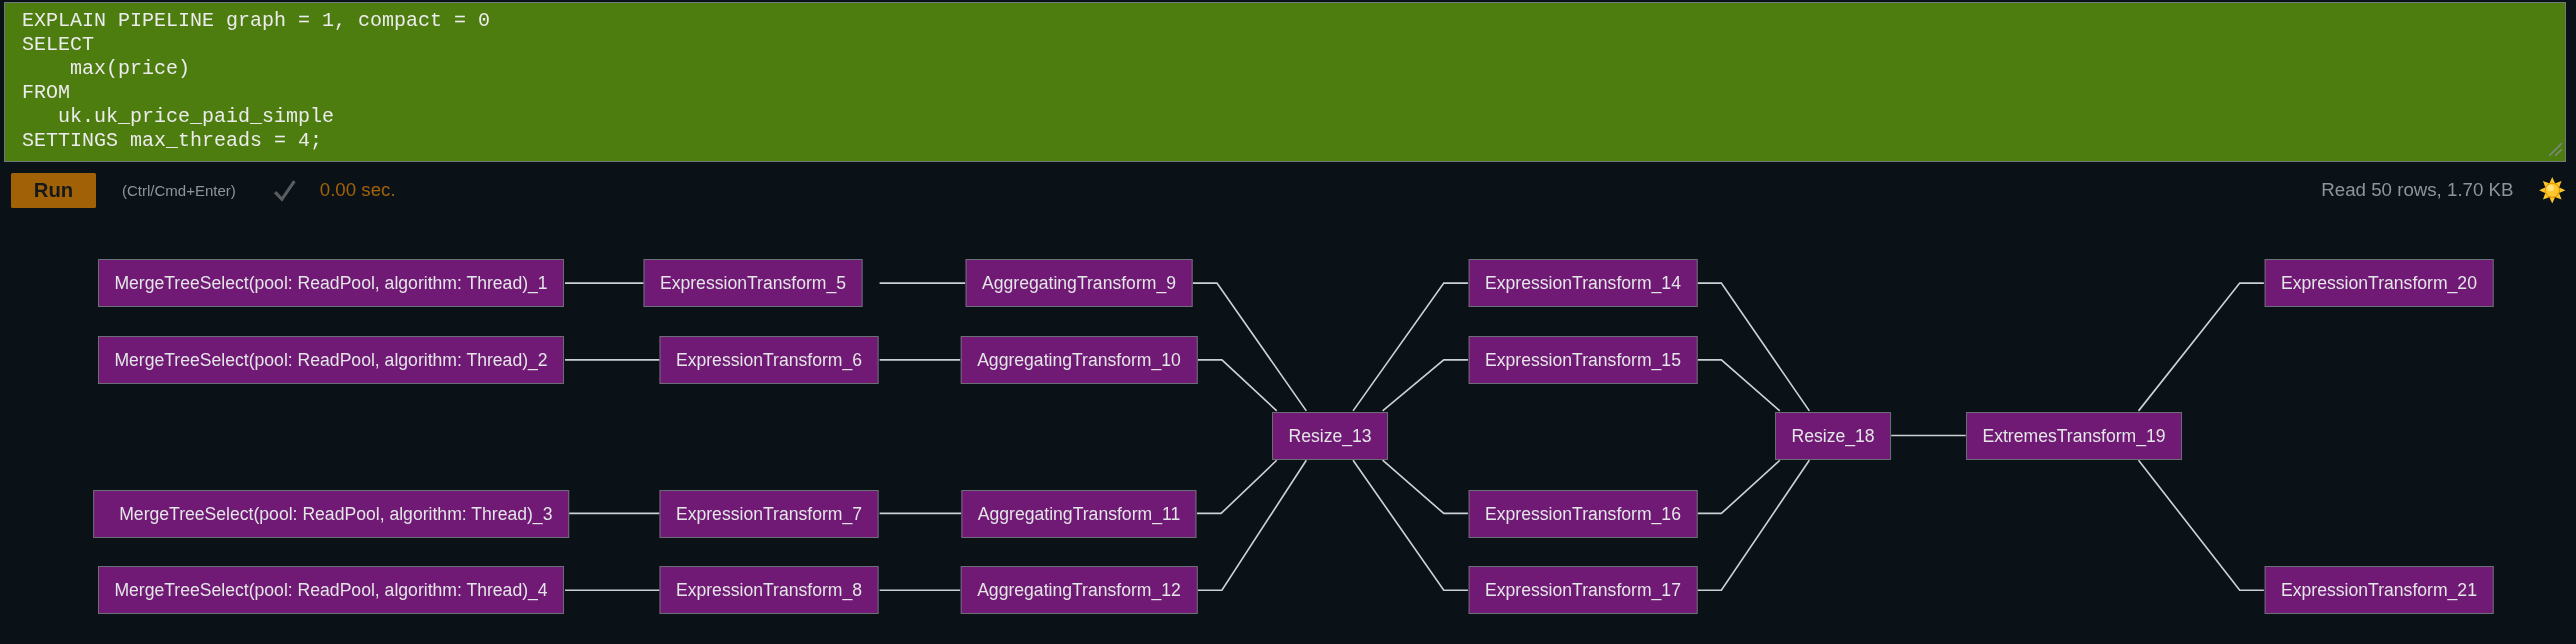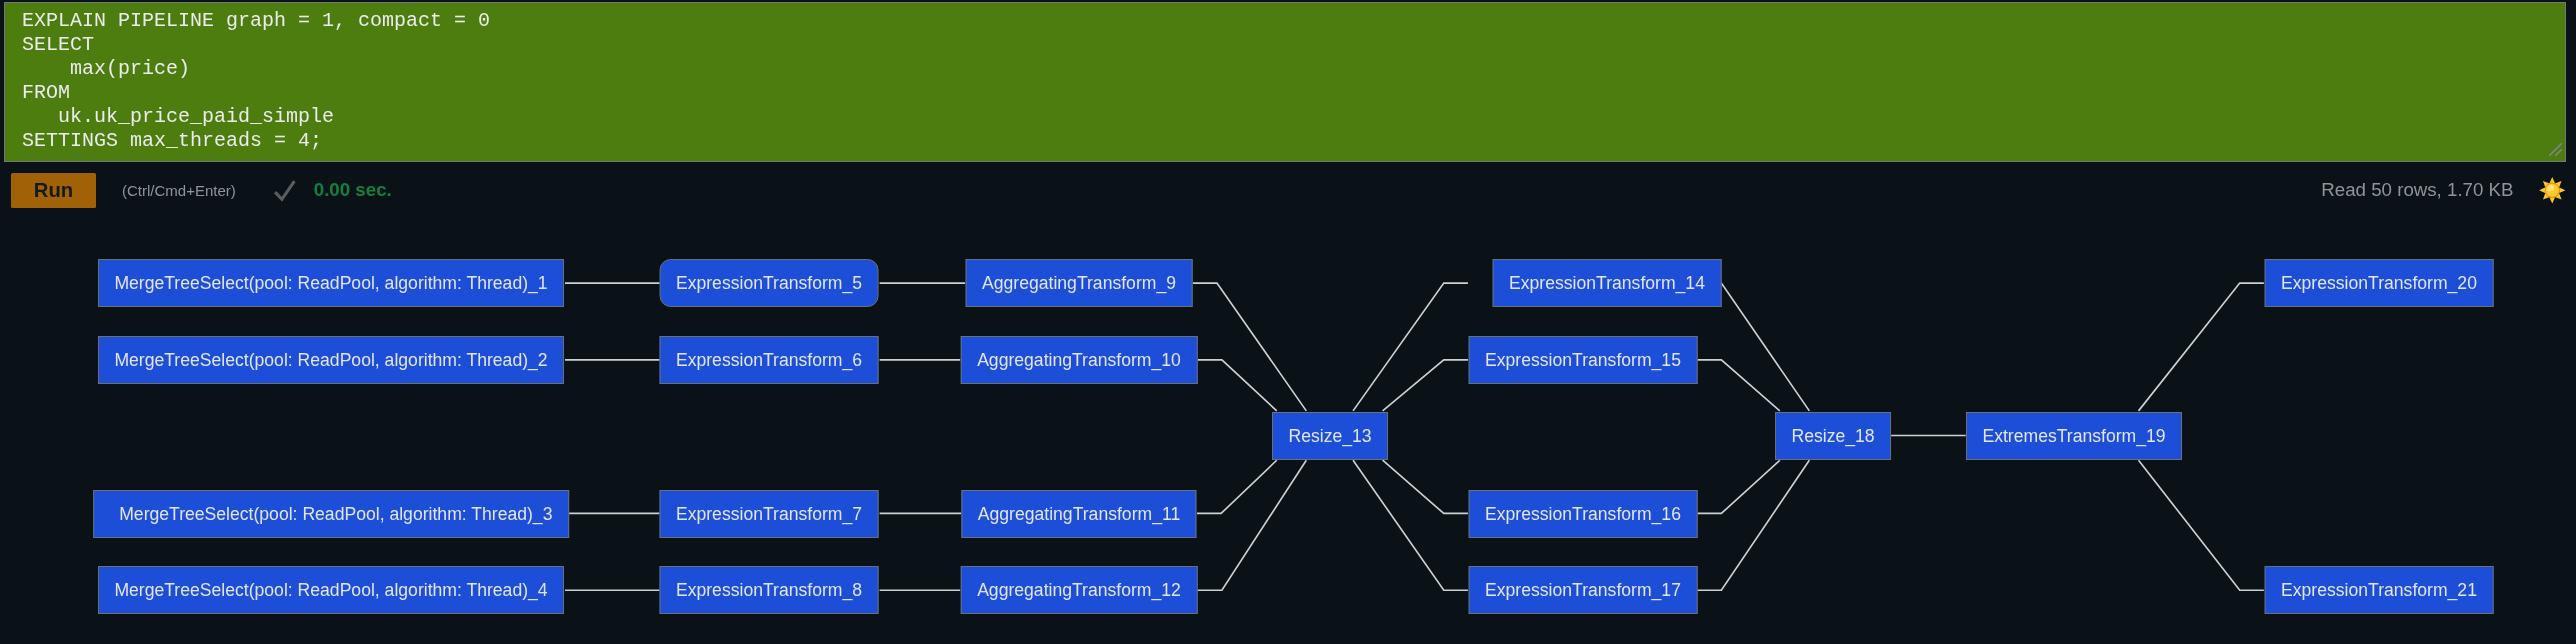--- a/index.html
+++ b/index.html
@@ -27,29 +27,29 @@
   }
   .run-btn{
     width:85px;height:35px;flex:0 0 auto;
     background:#a16207;color:#16191c;
     border:none;border-radius:1.6px;
     font-family:"Liberation Sans",sans-serif;
     font-size:20.3px;font-weight:bold;cursor:pointer;
   }
   .hint{color:#8f9499;font-size:15px;margin-left:26px;}
   .check{margin-left:36px;flex:0 0 auto;}
-  .elapsed{color:#15803d;font-size:18.7px;margin-left:17px;font-weight:bold;}
+  .elapsed{color:#a16207;font-size:18.7px;margin-left:23px;}
   .flex-spacer{flex:1;}
   .stats{color:#8f9499;font-size:18.7px;}
   .sun{margin-left:24px;flex:0 0 auto;cursor:pointer;}
   
   .edges{position:absolute;left:0;top:0;width:2576px;height:644px;pointer-events:none;}
   #nodes .node{
     position:absolute;transform:translate(-50%,-50%);
-    background:#1d4ed8;border:1.6px solid #6b7074;
+    background:#701a75;border:1.6px solid #6b7074;
     color:#e3e5e6;font-size:17.6px;white-space:nowrap;
     height:46px;display:flex;align-items:center;padding:0 15.4px;
   }
 </style>
 </head>
 <body>
 
 <div class="editor-wrap">
   <textarea class="editor" spellcheck="false" style="">EXPLAIN PIPELINE graph = 1, compact = 0
 SELECT
@@ -111,30 +111,30 @@
     <polyline points="3093,1076 3137,1076 3297.4,839" fill="none" stroke="#ccd1d4" stroke-width="3"></polyline>
     <polyline points="3446.5,794 3582.5,794" fill="none" stroke="#ccd1d4" stroke-width="3"></polyline>
     <polyline points="3897.5,749 4082,516 4126,516" fill="none" stroke="#ccd1d4" stroke-width="3"></polyline>
     <polyline points="3897.5,839 4082,1076 4126,1076" fill="none" stroke="#ccd1d4" stroke-width="3"></polyline>
   </svg>
 <div id="nodes">
     <div class="node" style="left: 331px; top: 283px;">MergeTreeSelect(pool: ReadPool, algorithm: Thread)_1</div>
     <div class="node" style="left: 331px; top: 360px;">MergeTreeSelect(pool: ReadPool, algorithm: Thread)_2</div>
     <div class="node" style="left: 331px; top: 514px; padding-left: 25px;">MergeTreeSelect(pool: ReadPool, algorithm: Thread)_3</div>
     <div class="node" style="left: 331px; top: 590px;">MergeTreeSelect(pool: ReadPool, algorithm: Thread)_4</div>
-    <div class="node" style="left: 769px; top: 283px; border-radius: 11px;">ExpressionTransform_5</div>
+    <div class="node" style="left: 753px; top: 283px;">ExpressionTransform_5</div>
     <div class="node" style="left: 769px; top: 360px;">ExpressionTransform_6</div>
     <div class="node" style="left: 769px; top: 514px;">ExpressionTransform_7</div>
     <div class="node" style="left: 769px; top: 590px;">ExpressionTransform_8</div>
     <div class="node" style="left: 1079px; top: 283px;">AggregatingTransform_9</div>
     <div class="node" style="left: 1079px; top: 360px;">AggregatingTransform_10</div>
     <div class="node" style="left: 1079px; top: 514px;">AggregatingTransform_11</div>
     <div class="node" style="left: 1079px; top: 590px;">AggregatingTransform_12</div>
     <div class="node" style="left: 1330px; top: 436px;">Resize_13</div>
-    <div class="node" style="left: 1583px; top: 283px; margin-left: 24px;">ExpressionTransform_14</div>
+    <div class="node" style="left: 1583px; top: 283px;">ExpressionTransform_14</div>
     <div class="node" style="left: 1583px; top: 360px;">ExpressionTransform_15</div>
     <div class="node" style="left: 1583px; top: 514px;">ExpressionTransform_16</div>
     <div class="node" style="left: 1583px; top: 590px;">ExpressionTransform_17</div>
     <div class="node" style="left: 1833px; top: 436px;">Resize_18</div>
     <div class="node" style="left: 2074px; top: 436px;">ExtremesTransform_19</div>
     <div class="node" style="left: 2379px; top: 283px;">ExpressionTransform_20</div>
     <div class="node" style="left: 2379px; top: 590px;">ExpressionTransform_21</div>
   </div>
 
 

